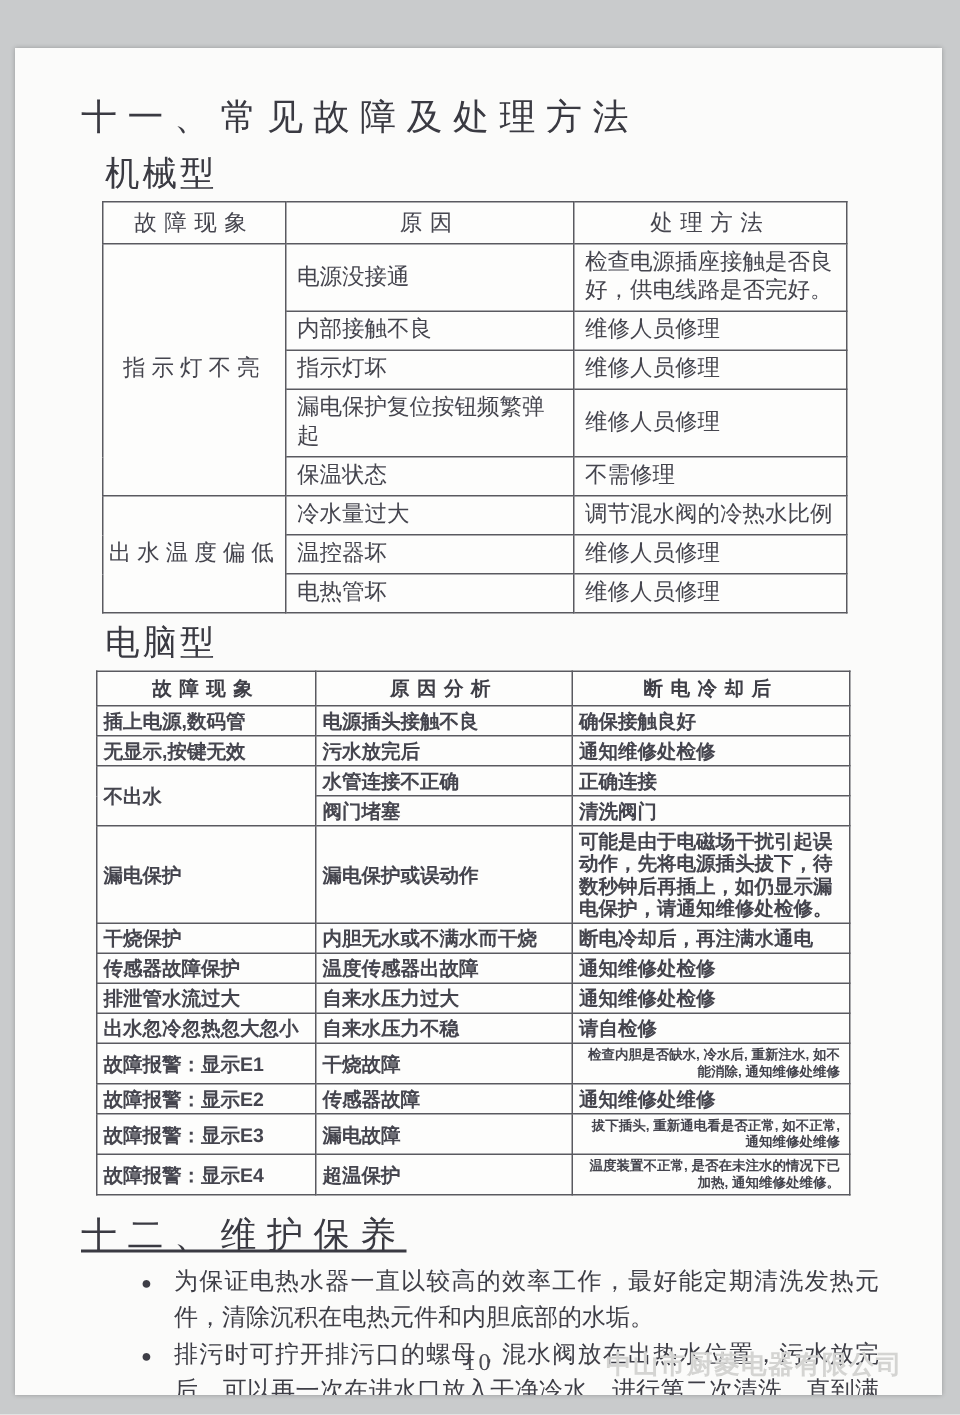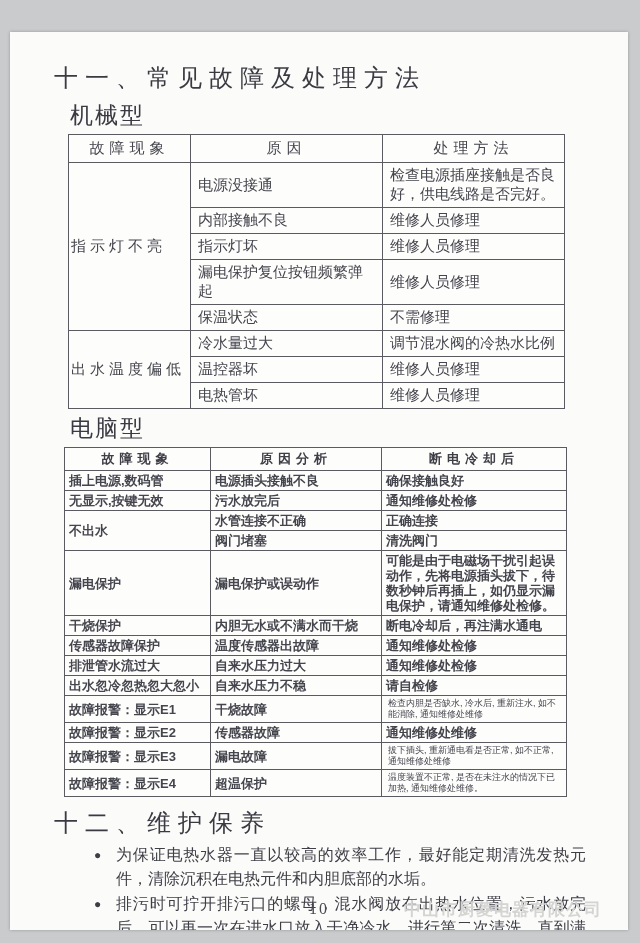--- a/index.html
+++ b/index.html
@@ -51,39 +51,39 @@
   .mech col.c1{width:122px;} .mech col.c2{width:192px;} .mech col.c3{width:182px;}
   .mech th{
     font-size:15px;font-weight:400;letter-spacing:5px;
     padding:4px 2px;text-align:center;
   }
   .mech td{
     font-size:15px;line-height:19px;padding:3px 7px;
     text-align:left;
   }
   .mech td.phen{
-    text-align:left;letter-spacing:4px;padding:3px 2px;
+    text-align:center;letter-spacing:4px;padding:3px 2px;
   }
   
   .comp{width:502px;margin-left:10px;font-family:"Liberation Sans","DejaVu Sans",sans-serif;}
   .comp col.c1{width:146px;} .comp col.c2{width:171px;} .comp col.c3{width:185px;}
   .comp th{
     font-size:13px;font-weight:700;letter-spacing:5px;
     padding:2px 1px;text-align:center;color:#3e3e46;
   }
   .comp td{
     font-size:13px;font-weight:600;line-height:15px;
     padding:2px 4px;text-align:left;color:#45454e;
   }
   .comp td.left{text-align:left;}
   .comp td.smalltxt{
-    font-size:9px;font-weight:400;line-height:11px;text-align:left;padding:2px 6px;
+    font-size:9px;font-weight:700;line-height:11px;text-align:right;padding:2px 6px;
   }
   
-  .sec12{margin-top:10px;margin-bottom:4px;}
+  .sec12{margin-top:10px;margin-bottom:4px;text-decoration:underline;}
   .bullets{margin:2px 0 0 40px;width:492px;}
   .bullet{
     display:flex;
     font-size:16px;line-height:24px;
     text-align:justify;
     margin-bottom:1px;
     color:#3e3e46;
   }
   .bullet .dot{
     flex:0 0 22px;font-size:12px;line-height:24px;

